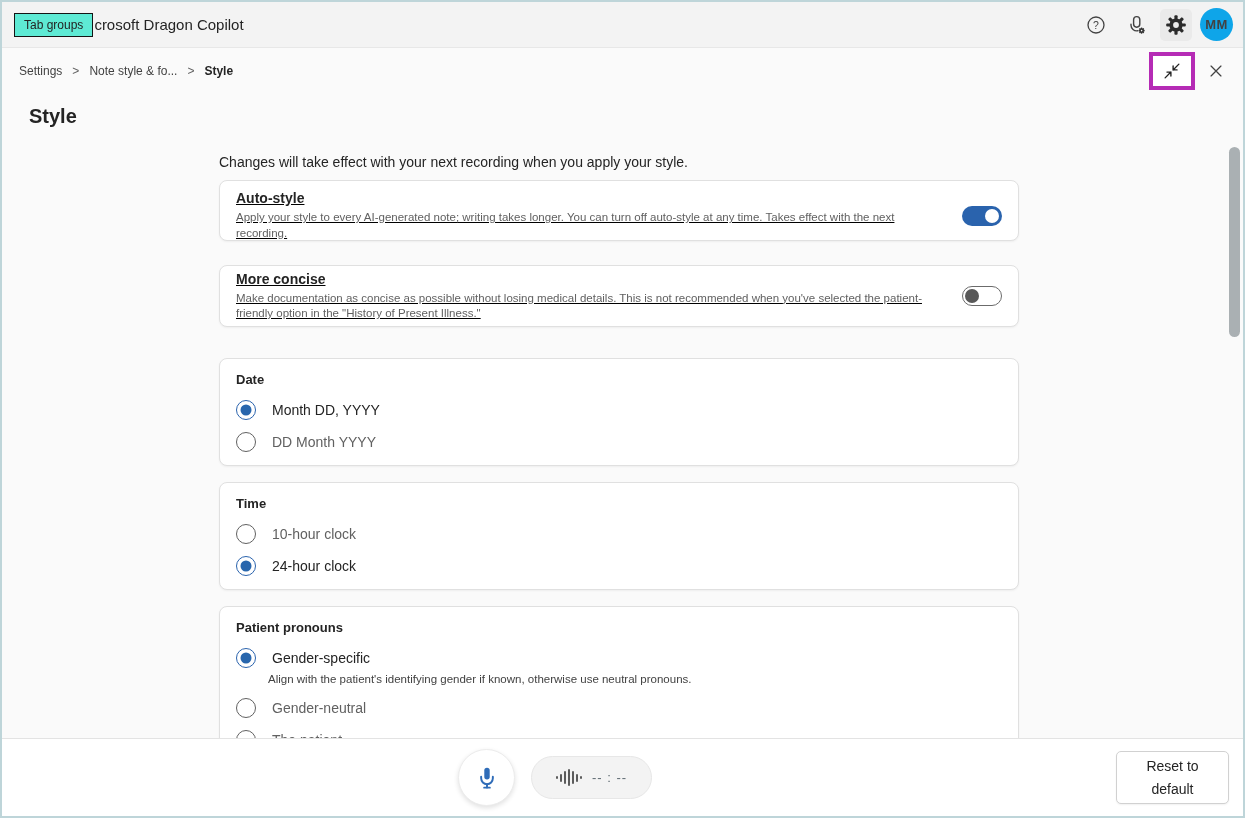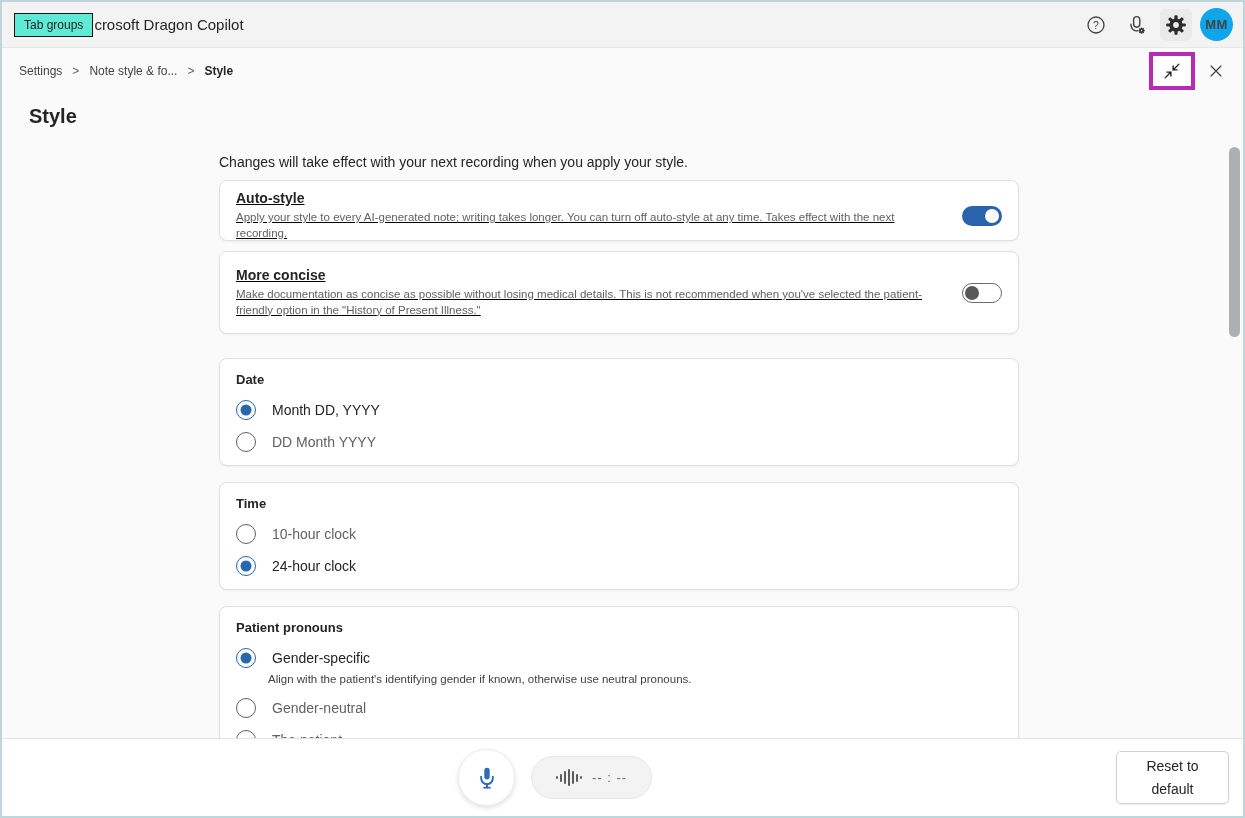--- a/index.html
+++ b/index.html
@@ -195,21 +195,21 @@
   <div class="card toggle-card" style="top:178px; height:61px; padding-bottom:0;">
     <div class="txt">
       <div class="card-title">Auto-style</div>
       <div class="card-desc">Apply your style to every AI-generated note; writing takes longer. You can turn off auto-style at any time. Takes effect with the next recording.</div>
     </div>
     <div class="toggle on">
         <span class="knob"></span>
       </div>
   </div>
 
-  <div class="card toggle-card" style="top:249px; height:83px;">
+  <div class="card toggle-card" style="top:263px; height:62px;">
     <div class="txt">
       <div class="card-title">More concise</div>
       <div class="card-desc">Make documentation as concise as possible without losing medical details. This is not recommended when you've selected the patient-friendly option in the "History of Present Illness."</div>
     </div>
     <div class="toggle off">
         <span class="knob"></span>
       </div>
   </div>
 
   <div class="card" style="top:356px; height:108px; padding-top:12px;">

